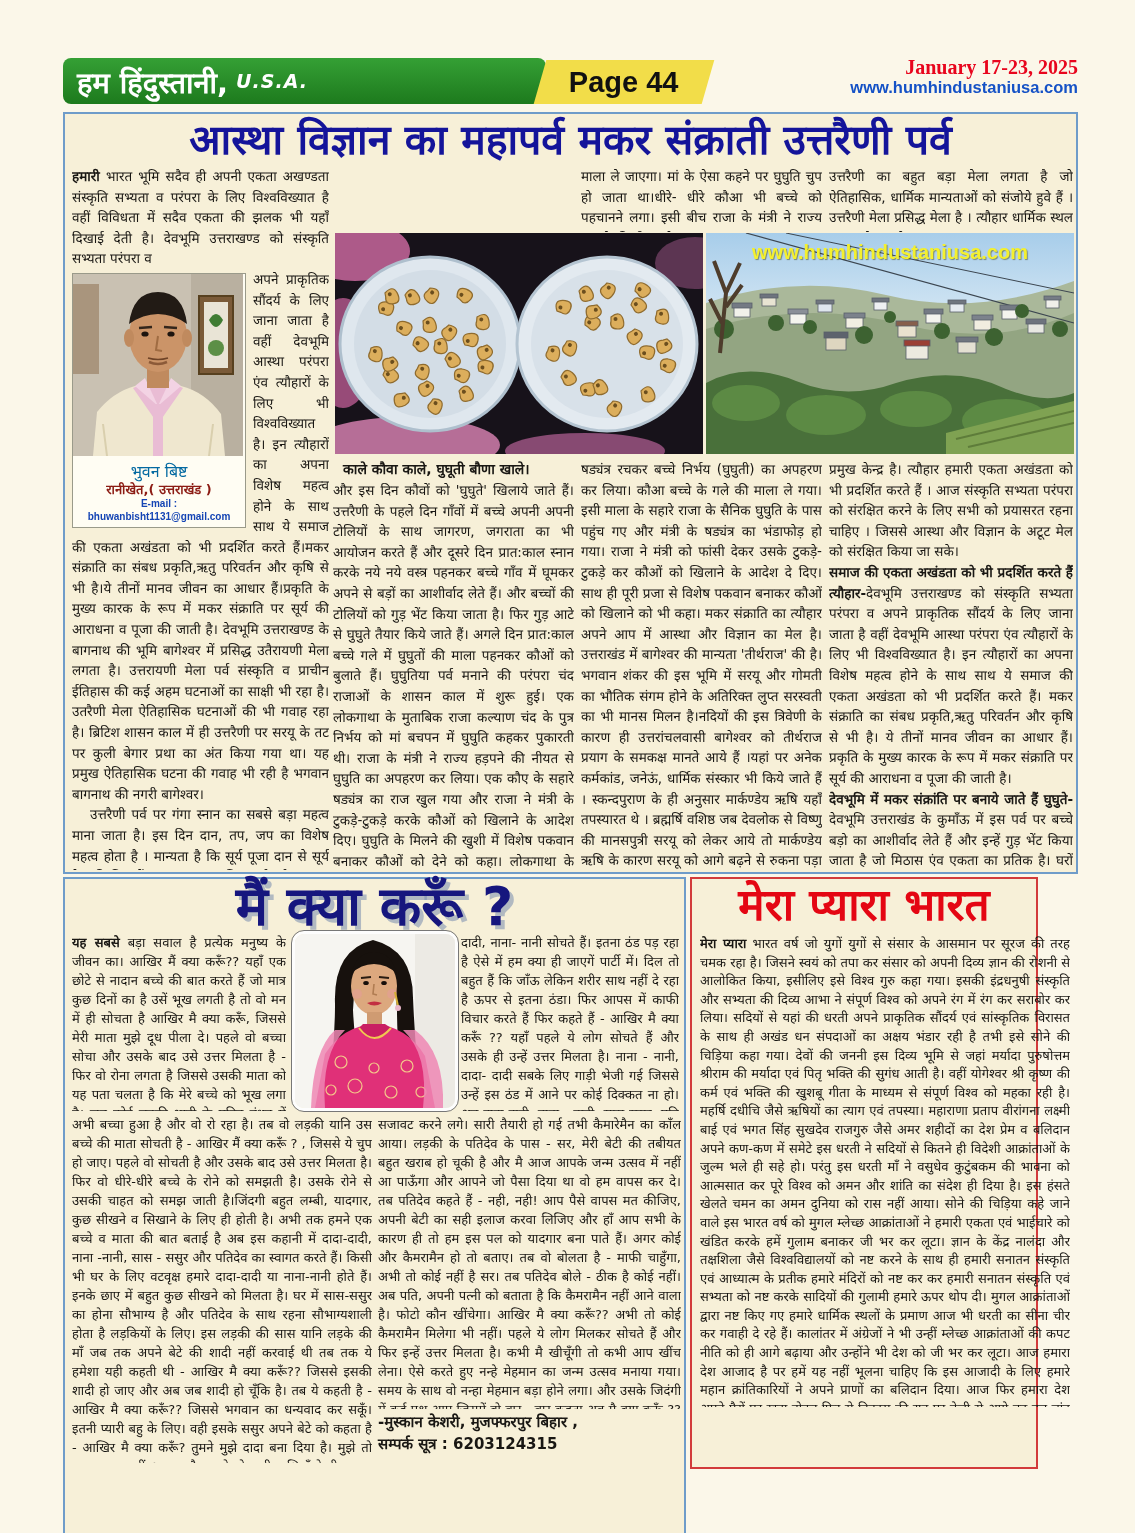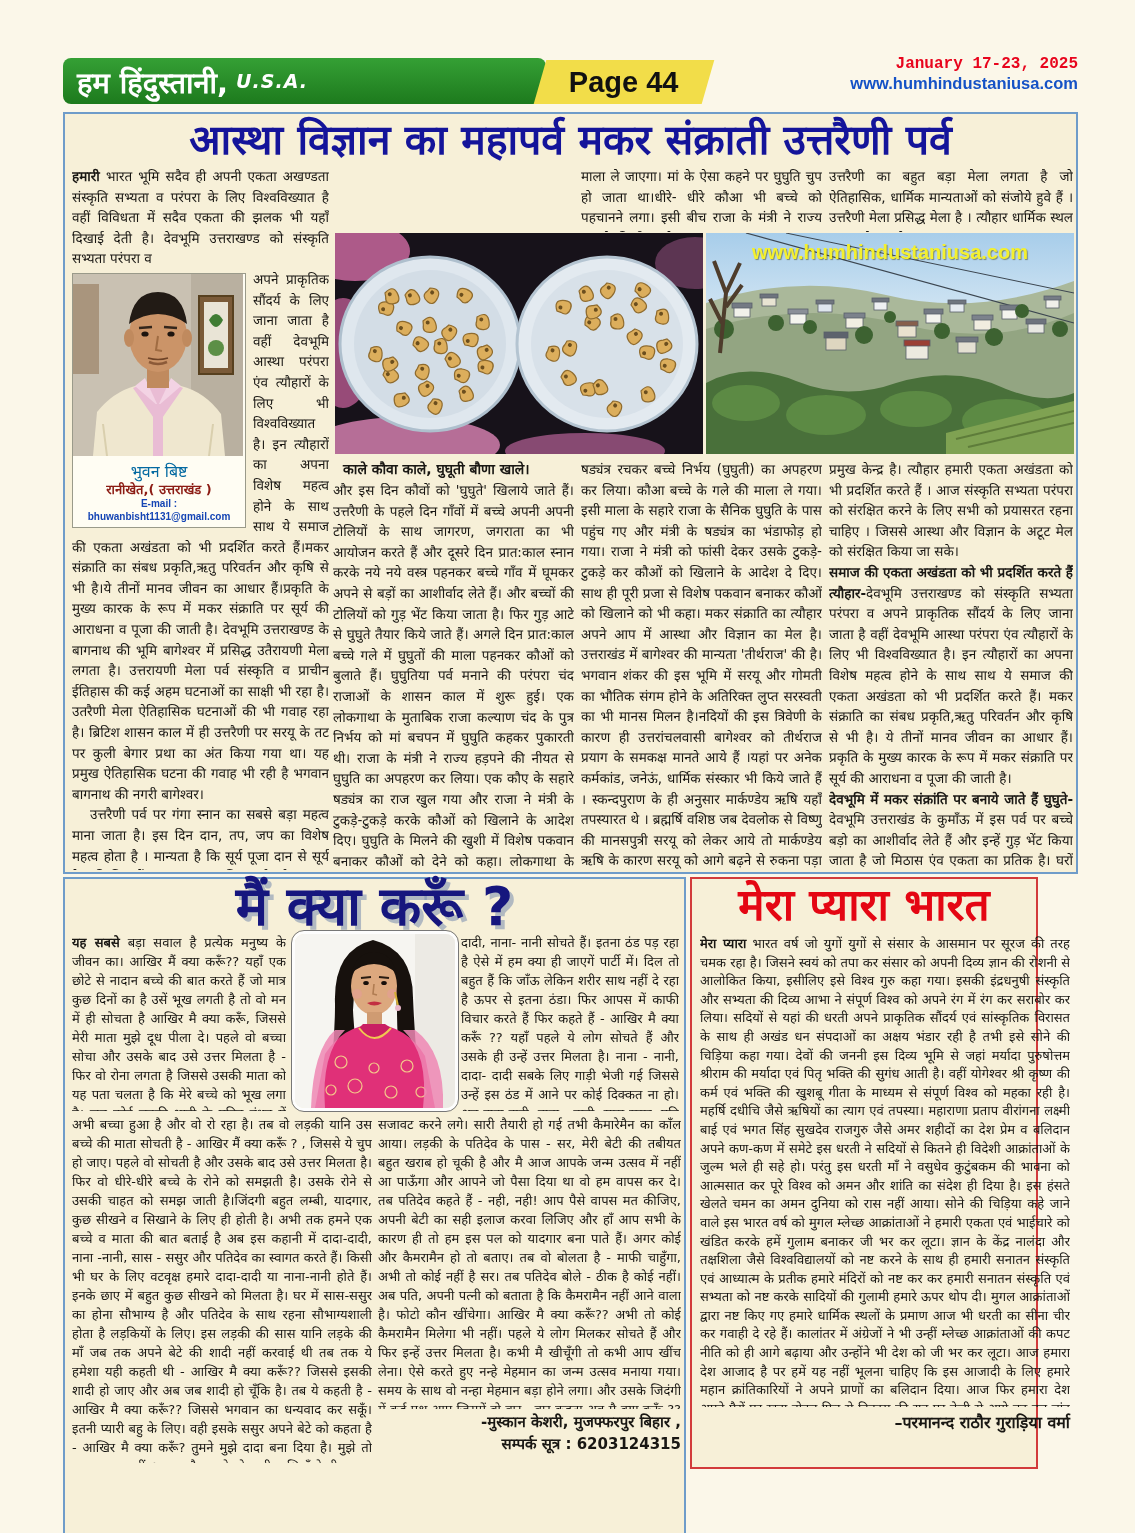--- a/index.html
+++ b/index.html
@@ -7,21 +7,21 @@
   .page{position:relative;width:1135px;height:1533px;background:#fbf7e9;margin:0 auto;overflow:hidden;}
   
   .masthead{position:absolute;left:63px;top:58px;width:483px;height:46px;border-radius:8px;
     background:linear-gradient(#35a035,#1d7a1d);display:flex;align-items:center;padding-left:14px;box-sizing:border-box;}
   .masthead .hin{color:#fff;font-size:29px;font-weight:bold;}
   .masthead .usa{color:#fff;font-size:19px;font-weight:bold;font-style:italic;margin-left:8px;letter-spacing:1px;}
   .pagebadge{position:absolute;left:540px;top:60px;width:168px;height:44px;background:#f2dd49;
     transform:skewX(-16deg);display:flex;align-items:center;justify-content:center;}
   .pagebadge span{transform:skewX(16deg);font-family:"Liberation Sans",sans-serif;font-weight:bold;font-size:29px;color:#111;}
   .dateblock{position:absolute;right:57px;top:56px;text-align:right;line-height:1.1;}
-  .dateblock .date{color:#e8051d;font-weight:bold;font-size:16px;font-family:Liberation Mono, monospace;}
+  .dateblock .date{color:#e8051d;font-weight:bold;font-size:20px;font-family:Liberation Serif, serif;}
   .dateblock .site{color:#1552c6;font-weight:bold;font-size:16.5px;font-family:"Liberation Sans",sans-serif;}
   
   .mainbox{position:absolute;left:63px;top:112px;width:1015px;height:762px;border:2px solid #6f9cc9;background:#f7f0d8;box-sizing:border-box;}
   .box2{position:absolute;left:63px;top:877px;width:623px;height:772px;border:2px solid #6f9cc9;background:#f7f0d8;box-sizing:border-box;}
   .box3{position:absolute;left:690px;top:877px;width:348px;height:592px;border:2px solid #d23b3b;background:#f7f0d8;box-sizing:border-box;}
   .headline1{position:absolute;left:0;top:2px;width:100%;text-align:center;color:#14149a;font-weight:bold;font-size:41px;line-height:48px;white-space:nowrap;}
   .headline2{position:absolute;left:0;top:0;width:100%;text-align:center;color:#16167e;font-weight:bold;font-size:54px;line-height:56px;
     text-shadow:4px 4px 0 rgba(120,140,175,.55);white-space:nowrap;}
   .headline3{position:absolute;left:0;top:0;width:100%;text-align:center;color:#e40613;font-weight:bold;font-size:44px;line-height:52px;white-space:nowrap;}
   .col{position:absolute;overflow:hidden;}
@@ -36,21 +36,21 @@
   .author-card .cap{text-align:center;padding:2px 1px 4px 1px;line-height:1.25;}
   .cap .nm{font-size:16px;font-weight:normal;color:#0369a1;}
   .cap .loc{font-size:13px;font-weight:bold;color:#8c1c14;text-align:center;}
   .cap .em{font-size:10px;font-weight:bold;color:#1444b4;font-family:"Liberation Sans",sans-serif;}
   
   .photo{position:absolute;overflow:hidden;}
   .photo svg{display:block;}
   .wm{position:absolute;left:0;top:8px;width:100%;text-align:center;color:#f4f02e;font-weight:bold;font-size:20px;
      font-family:"Liberation Sans",sans-serif;text-shadow:1px 1px 1px rgba(60,60,0,.5);}
   .womanphoto{border:3px solid #fdfdfd;outline:1px solid #777;border-radius:12px;}
-  .byline{font-weight:bold;font-size:15px;color:#191713;text-align:right;line-height:1.45;}
+  .byline{font-weight:bold;font-size:15px;color:#191713;text-align:left;line-height:1.45;}
 </style>
 </head>
 <body>
 
 <div class="page">
 
   <div>
     <div class="masthead">
       <span class="hin">हम हिंदुस्तानी,</span>
       <span class="usa">U.S.A.</span>
@@ -337,16 +337,15 @@
       <div>-मुस्कान केशरी, मुजफ्फरपुर बिहार ,</div>
       <div>सम्पर्क सूत्र : 6203124315</div>
     </div>
   </div>
 
   <div class="box3">
     <div class="headline3">मेरा प्यारा भारत</div>
     <div class="col" style="left:8px;top:56px;width:370px;height:472px;">
       <p class="body3"><b class="lead">मेरा प्यारा</b><span> भारत वर्ष जो युगों युगों से संसार के आसमान पर सूरज की तरह चमक रहा है। जिसने स्वयं को तपा कर संसार को अपनी दिव्य ज्ञान की रोशनी से आलोकित किया, इसीलिए इसे विश्व गुरु कहा गया। इसकी इंद्रधनुषी संस्कृति और सभ्यता की दिव्य आभा ने संपूर्ण विश्व को अपने रंग में रंग कर सराबोर कर लिया। सदियों से यहां की धरती अपने प्राकृतिक सौंदर्य एवं सांस्कृतिक विरासत के साथ ही अखंड धन संपदाओं का अक्षय भंडार रही है तभी इसे सोने की चिड़िया कहा गया। देवों की जननी इस दिव्य भूमि से जहां मर्यादा पुरुषोत्तम श्रीराम की मर्यादा एवं पितृ भक्ति की सुगंध आती है। वहीं योगेश्वर श्री कृष्ण की कर्म एवं भक्ति की खुशबू गीता के माध्यम से संपूर्ण विश्व को महका रही है। महर्षि दधीचि जैसे ऋषियों का त्याग एवं तपस्या। महाराणा प्रताप वीरांगना लक्ष्मी बाई एवं भगत सिंह सुखदेव राजगुरु जैसे अमर शहीदों का देश प्रेम व बलिदान अपने कण-कण में समेटे इस धरती ने सदियों से कितने ही विदेशी आक्रांताओं के जुल्म भले ही सहे हो। परंतु इस धरती माँ ने वसुधेव कुटुंबकम की भावना को आत्मसात कर पूरे विश्व को अमन और शांति का संदेश ही दिया है। इस हंसते खेलते चमन का अमन दुनिया को रास नहीं आया। सोने की चिड़िया कहे जाने वाले इस भारत वर्ष को मुगल म्लेच्छ आक्रांताओं ने हमारी एकता एवं भाईचारे को खंडित करके हमें गुलाम बनाकर जी भर कर लूटा। ज्ञान के केंद्र नालंदा और तक्षशिला जैसे विश्वविद्यालयों को नष्ट करने के साथ ही हमारी सनातन संस्कृति एवं आध्यात्म के प्रतीक हमारे मंदिरों को नष्ट कर कर हमारी सनातन संस्कृति एवं सभ्यता को नष्ट करके सादियों की गुलामी हमारे ऊपर थोप दी। मुगल आक्रांताओं द्वारा नष्ट किए गए हमारे धार्मिक स्थलों के प्रमाण आज भी धरती का सीना चीर कर गवाही दे रहे हैं। कालांतर में अंग्रेजों ने भी उन्हीं म्लेच्छ आक्रांताओं की कपट नीति को ही आगे बढ़ाया और उन्होंने भी देश को जी भर कर लूटा। आज हमारा देश आजाद है पर हमें यह नहीं भूलना चाहिए कि इस आजादी के लिए हमारे महान क्रांतिकारियों ने अपने प्राणों का बलिदान दिया। आज फिर हमारा देश अपने पैरों पर खड़ा होकर फिर से विकास की राह पर तेजी से आगे बढ़ कर चांद सितारों से आंखें मिला रहा है। और शायद यही बात हमारे देश के दुश्मनों को हजम नहीं हो रही। विदेशों की धरती से आज फिर हमारे देश में आतंकवादी और घुसपैठिये भेज कर यहां की डेमोग्राफी बदलने की साजिशें रची जा रही है। शिक्षा चिकित्सा और मदद की आड़ में यहां के सीधे-साधे भोले भाले आर्थिक रूप से पिछड़े बासिंदो का कन्वर्जन करके फिर हमारी प्राचीन भारतीय संस्कृति एवं सभ्यता को नष्ट करने का षड्यंत्र रचा जा रहा है। जिसमें हमारे देश में छुपे कुछ सत्ता लोभी जयचंद भी शामिल है जो हमारे देश की जनता को जातियों में बांटकर हमारी एकता और अखंडता को खंडित करके उनके स्वर में स्वर मिला रहे हैं। आज आवश्यकता है हमें ऐसे लोगों को चिन्हित कर उन पर उचित कार्यवाही करके ऐसे लोगों से सावधान रहने की। तभी हम हमारे देश को पूर्ण विकसित कर फिर से उसका खोया हुआ गौरव हासिल कर पाएंगे।</span></p>
     </div>
-    <div class="byline" style="position:absolute;left:8px;top:532px;width:370px;font-size:16px;">–परमानन्द राठौर गुराड़िया वर्मा</div>
   </div>
 
 </div>
 
 </body></html>

